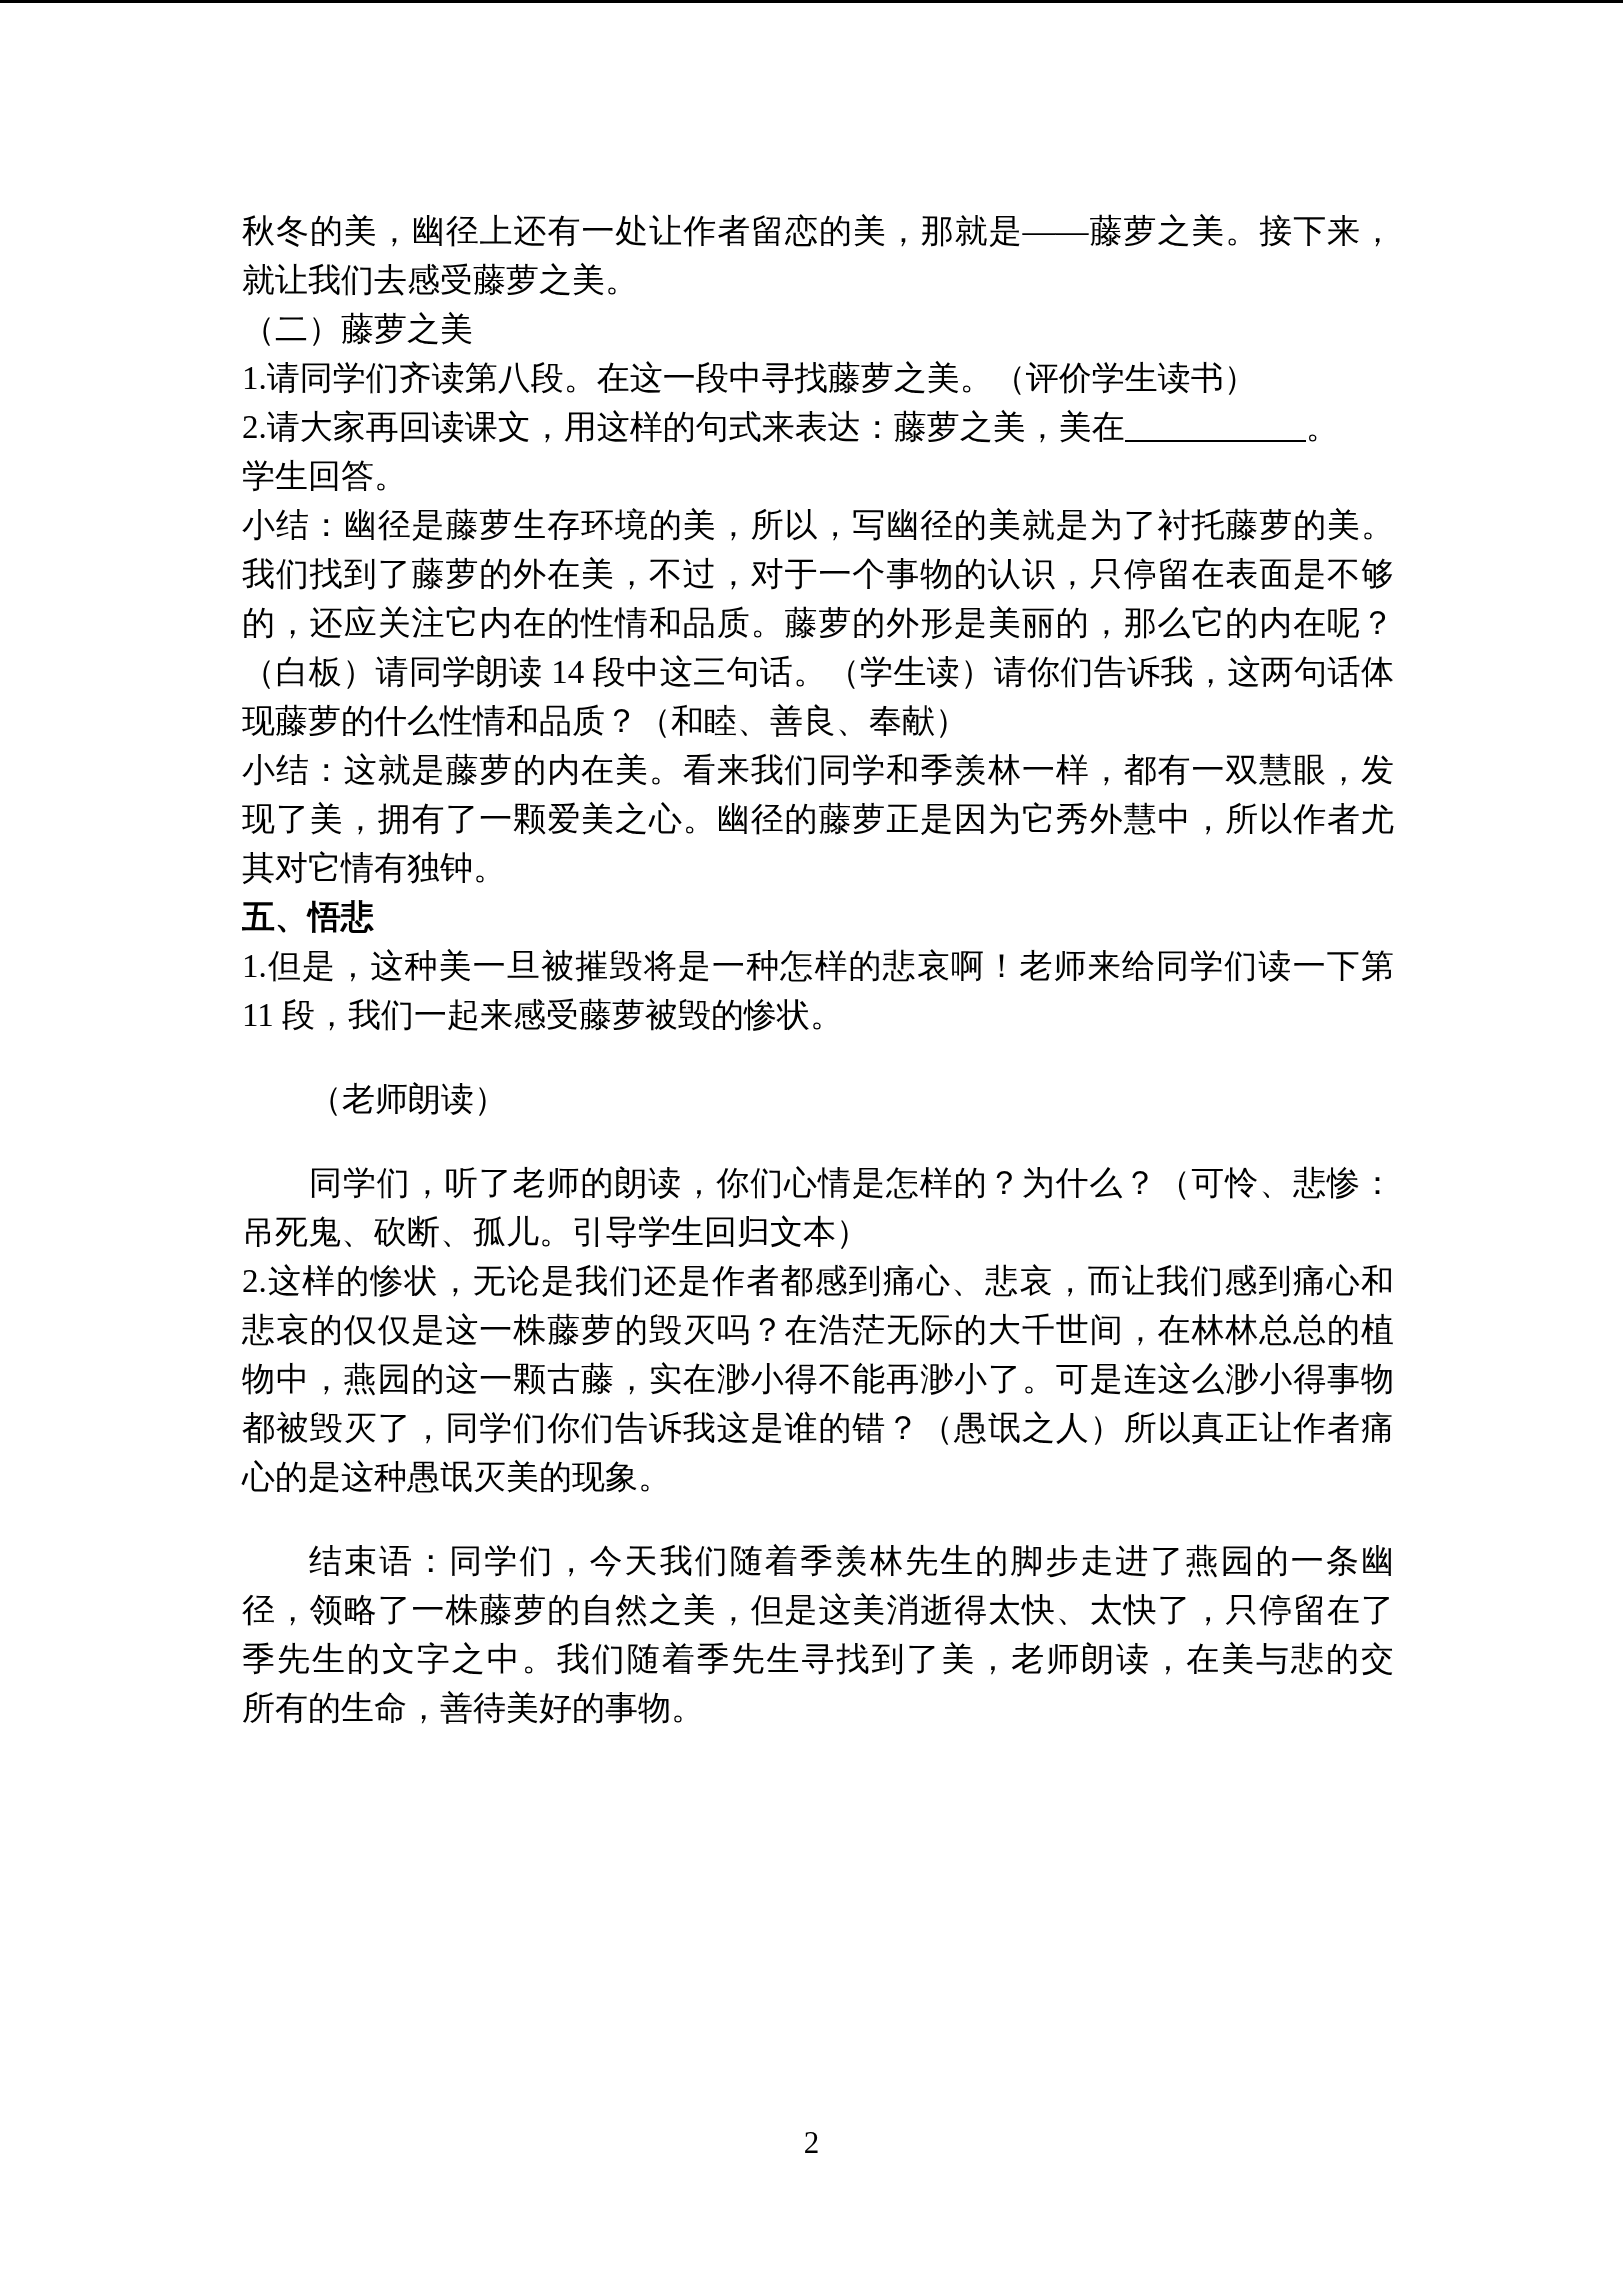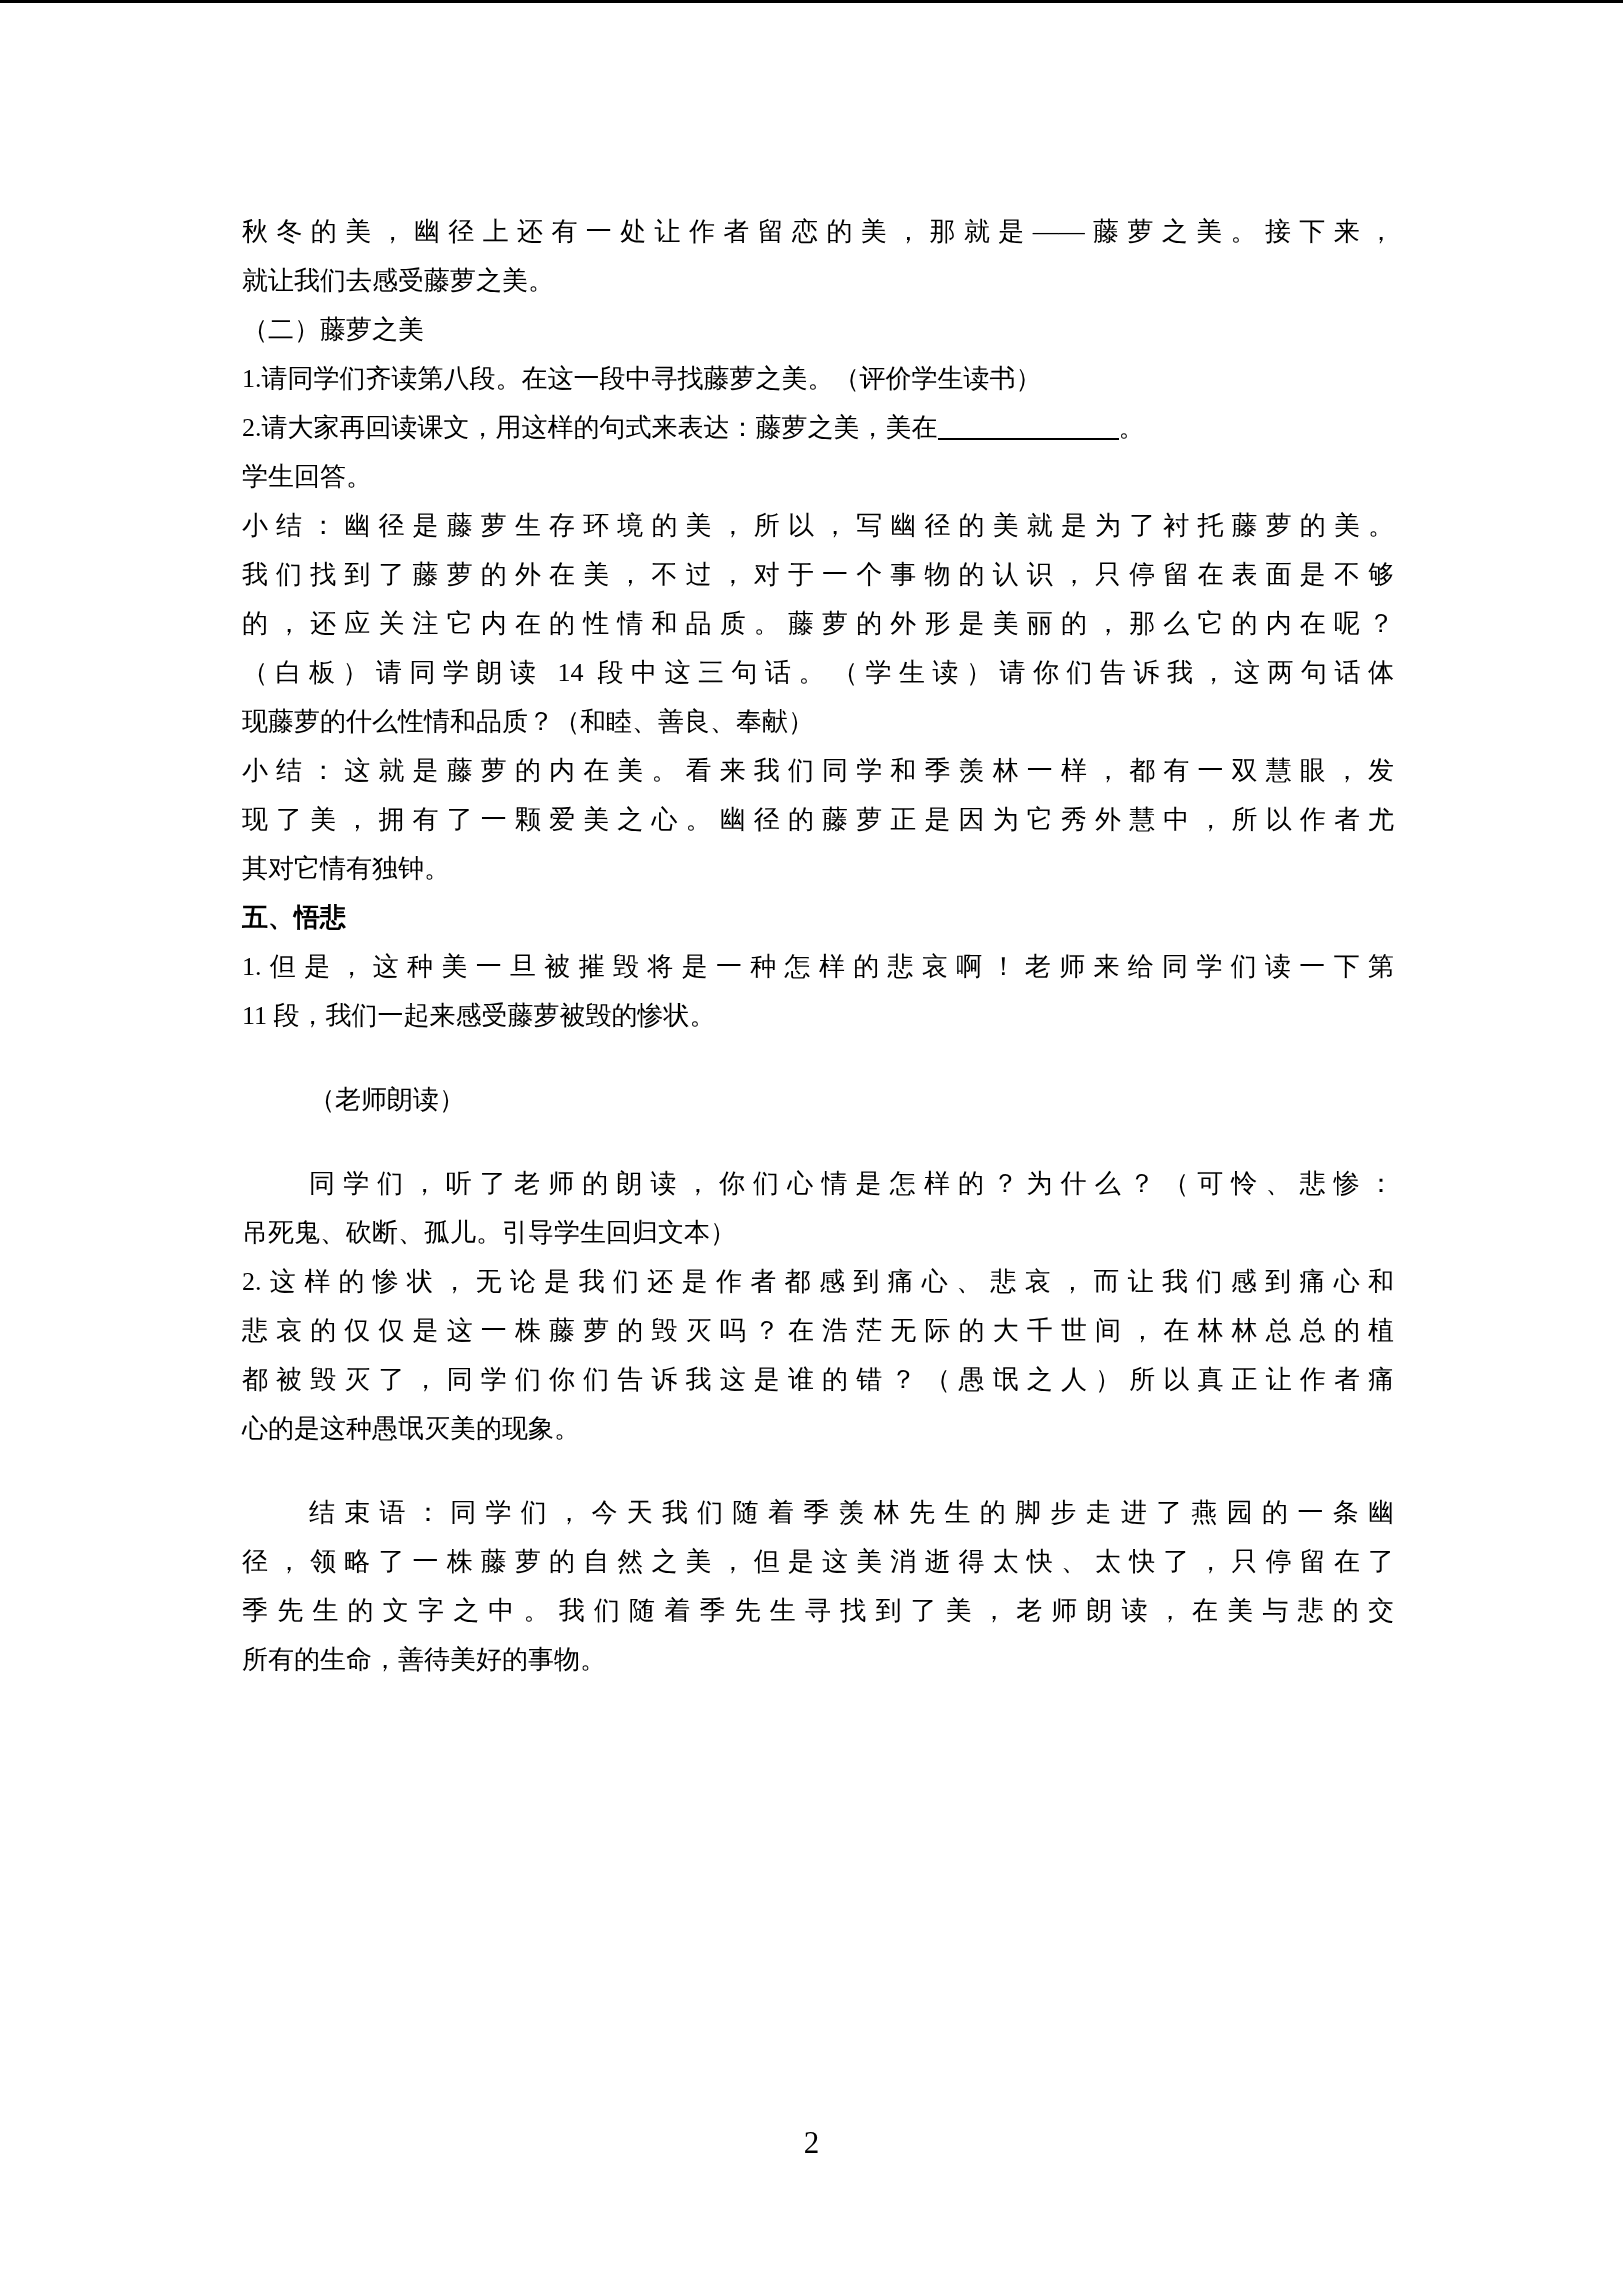--- a/index.html
+++ b/index.html
@@ -17,21 +17,21 @@
     top: 0; left: 0;
     width: 100%;
     height: 3.4px;
     background: #000000;
   }
   .content {
     position: absolute;
     left: 242px;
     top: 207px;
     width: 1152px;
-    font-size: 26px;
+    font-size: 33px;
   }
   .line {
     height: 49px;
     line-height: 49px;
     white-space: nowrap;
   }
   .j {
     white-space: normal;
     text-align: justify;
     text-align-last: justify;
@@ -76,20 +76,21 @@
   <div class="line j">现了美，拥有了一颗爱美之心。幽径的藤萝正是因为它秀外慧中，所以作者尤</div>
   <div class="line">其对它情有独钟。</div>
   <div class="line bold">五、悟悲</div>
   <div class="line j">1.但是，这种美一旦被摧毁将是一种怎样的悲哀啊！老师来给同学们读一下第</div>
   <div class="line">11 段，我们一起来感受藤萝被毁的惨状。</div>
   <div class="line indent">（老师朗读）</div>
   <div class="line indent j">同学们，听了老师的朗读，你们心情是怎样的？为什么？（可怜、悲惨：</div>
   <div class="line">吊死鬼、砍断、孤儿。引导学生回归文本）</div>
   <div class="line j">2.这样的惨状，无论是我们还是作者都感到痛心、悲哀，而让我们感到痛心和</div>
   <div class="line j">悲哀的仅仅是这一株藤萝的毁灭吗？在浩茫无际的大千世间，在林林总总的植</div>
+  <div class="line j">物中，燕园的这一颗古藤，实在渺小得不能再渺小了。可是连这么渺小得事物</div>
   <div class="line j">都被毁灭了，同学们你们告诉我这是谁的错？（愚氓之人）所以真正让作者痛</div>
   <div class="line">心的是这种愚氓灭美的现象。</div>
   <div class="line indent j">结束语：同学们，今天我们随着季羡林先生的脚步走进了燕园的一条幽</div>
   <div class="line j">径，领略了一株藤萝的自然之美，但是这美消逝得太快、太快了，只停留在了</div>
   <div class="line j">季先生的文字之中。我们随着季先生寻找到了美，老师朗读，在美与悲的交</div>
   <div class="line">所有的生命，善待美好的事物。</div>
 </div>
 
 <div class="pagenum">2</div>
 

